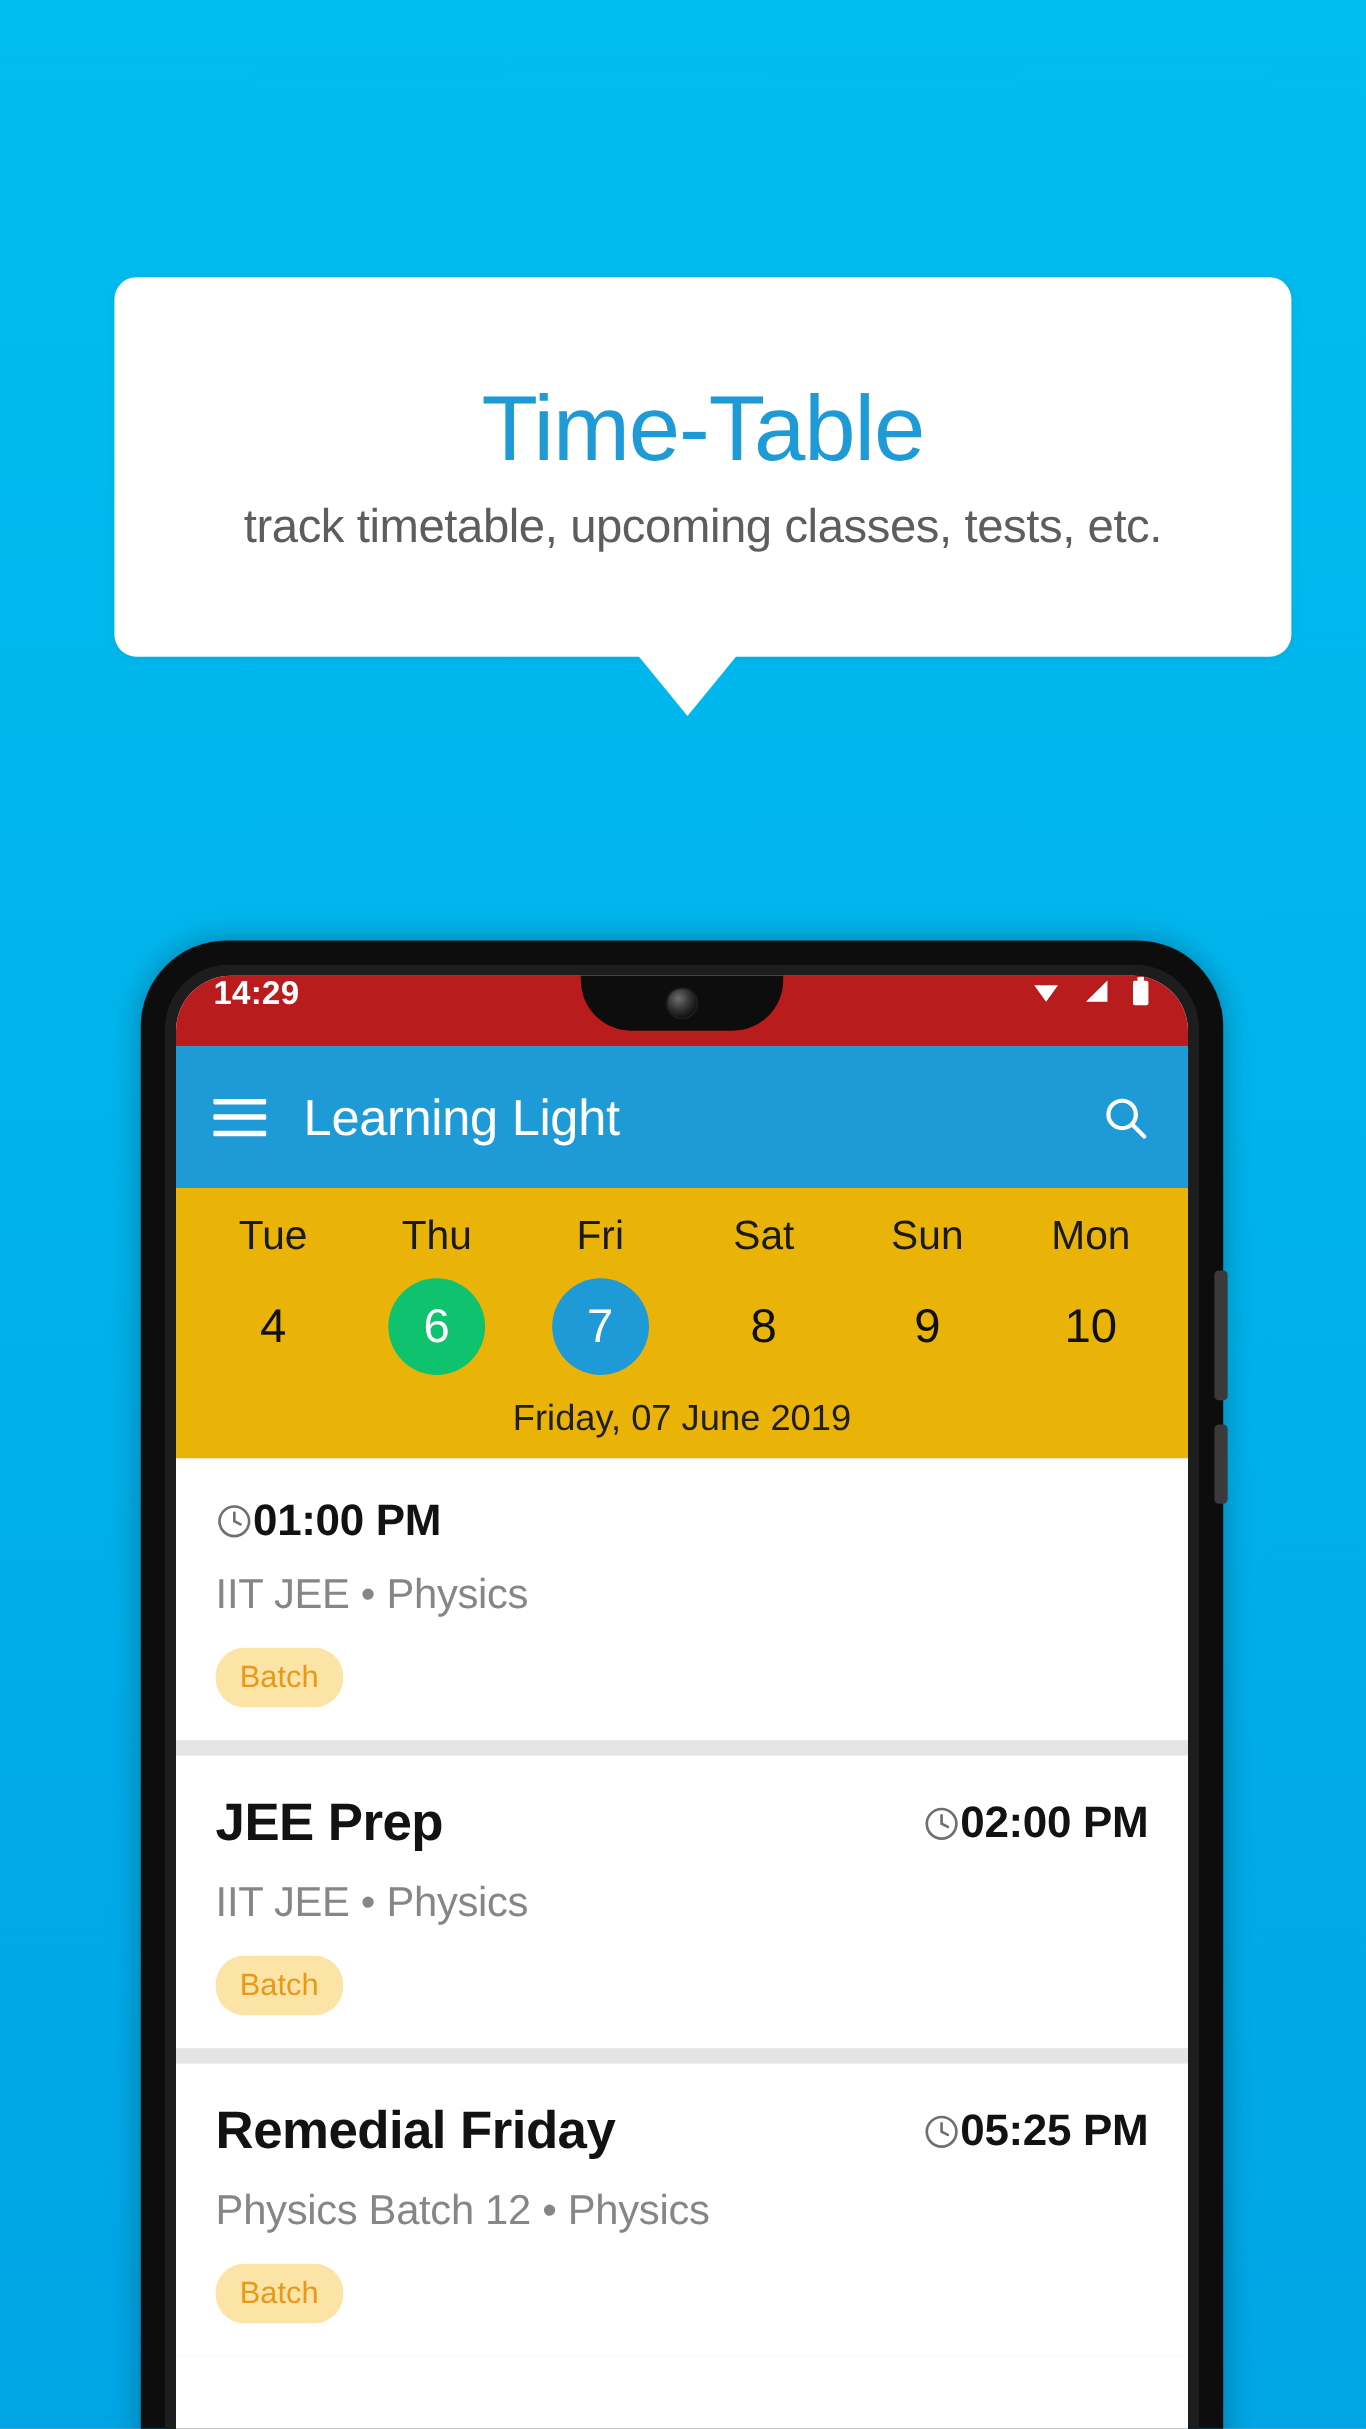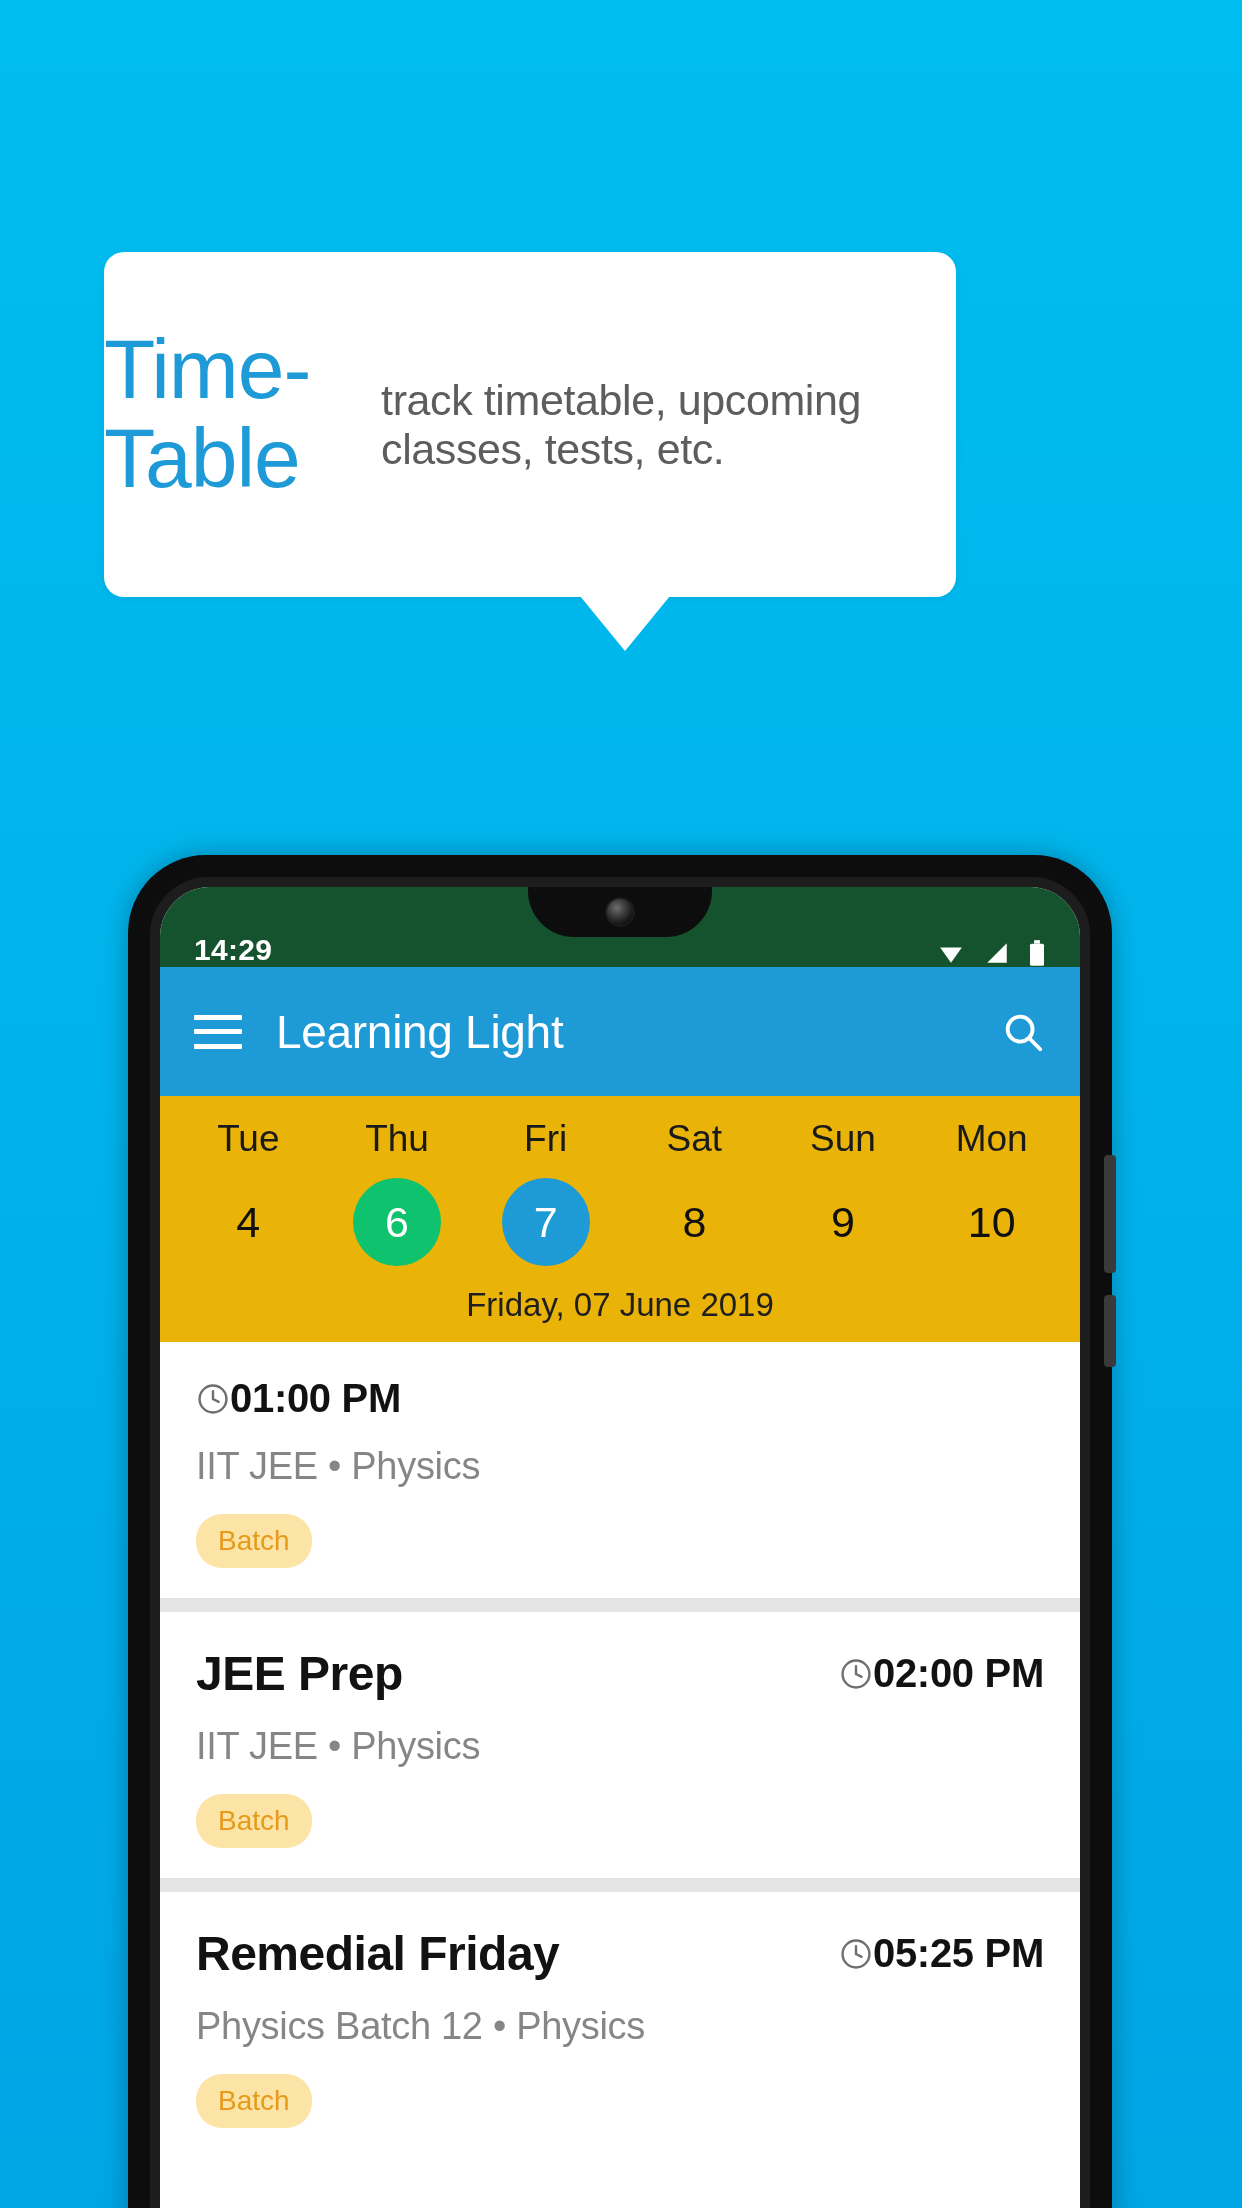--- a/index.html
+++ b/index.html
@@ -8,25 +8,25 @@
     font-family: "Liberation Sans", sans-serif;
     background: linear-gradient(180deg, #00bdef 0%, #00b6ec 35%, #00ace8 70%, #00a5e4 100%);
     overflow:hidden;
     position:relative;
   }
 
   
   .bubble {
     position:absolute;
     left:104px; top:252px;
-    width:852px; height:345px;
+    width:1070px; height:345px;
     background:#ffffff;
     border-radius:20px;
-    display:flex; flex-direction:row;
-    align-items:center; justify-content:flex-end;
+    display:flex; flex-direction:column;
+    align-items:center; justify-content:center;
     box-shadow:0 2px 10px rgba(0,0,0,.06);
   }
   .bubble-title {
     font-size:84px;
     color:#1e9ad6;
     font-weight:400;
     letter-spacing:-1px;
     line-height:1.05;
     margin-bottom:22px;
   }
@@ -77,24 +77,24 @@
     right:-4px;
     width:12px;
     background:#3a3a3a;
     border-radius:4px;
   }
   .side-btn.b1 { top:300px; height:118px; }
   .side-btn.b2 { top:440px; height:72px; }
 
   
   .statusbar {
-    height:80px;
-    background:#14532d;
+    height:64px;
+    background:#b91c1c;
     display:flex;
-    align-items:flex-end;
+    align-items:flex-start;
     justify-content:space-between;
     padding:0 34px;
     position:relative;
   }
   .status-time {
     color:#ffffff;
     font-size:30px;
     font-weight:700;
     letter-spacing:.3px;
   }

